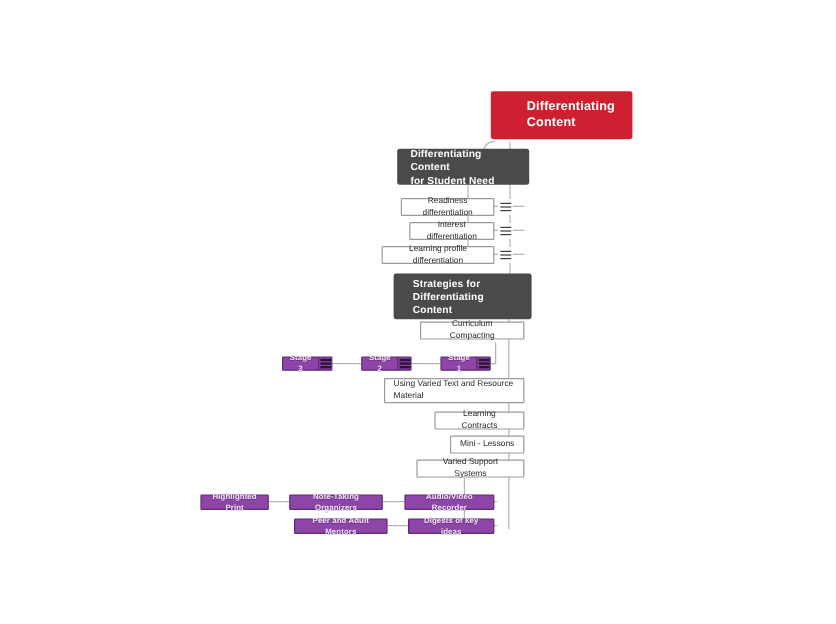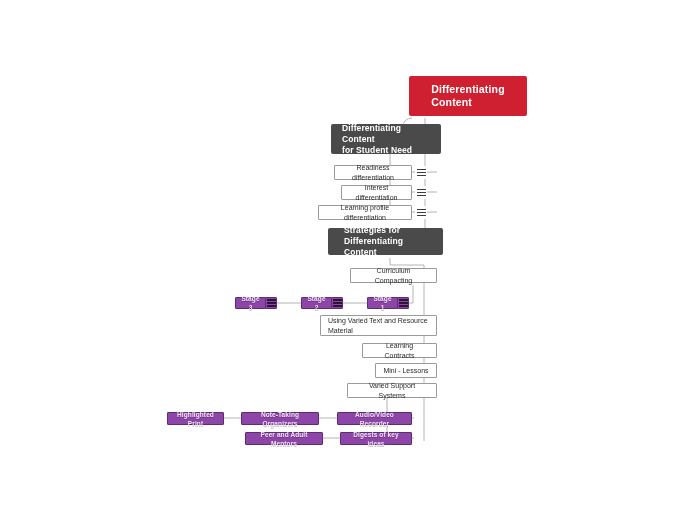--- a/index.html
+++ b/index.html
@@ -35,23 +35,22 @@
   }
 
   
   .node-root {
     background: #ce2030;
     color: #ffffff;
     font-weight: bold;
     font-size: 10.5px;
     line-height: 13px;
     letter-spacing: 0.15px;
-    padding: 0 14px;
+    padding: 0 30px;
     border-radius: 2px;
-    justify-content: center;
   }
 
   
   .node-gray {
     background: #4a4a4a;
     color: #ffffff;
     font-weight: bold;
     font-size: 8.5px;
     line-height: 11px;
     letter-spacing: 0.1px;
@@ -192,21 +191,21 @@
 
   <div class="node node-white" style="left:318px; top:205px; width:94px; height:15px;">
     <span>Learning profile differentiation</span>
   </div>
   <div class="icon-badge gray-badge" style="left:415px; top:206px; width:12px; height:13px;">
     <span class="bar"></span>
     <span class="bar"></span>
     <span class="bar"></span>
   </div>
 
-  <div class="node node-gray" style="left:328px; top:228px; width:115px; height:27px;padding-left:16px;">
+  <div class="node node-gray" style="left:328px; top:228px; width:115px; height:38px;padding-left:16px;">
     <span>Strategies for
 Differentiating Content</span>
   </div>
 
   <div class="node node-white" style="left:350px; top:268px; width:87px; height:15px;">
     <span>Curriculum Compacting</span>
   </div>
 
   <div class="node node-purple" style="left:367px; top:297px; width:31px; height:12px;">
     <span>Stage 1</span>

